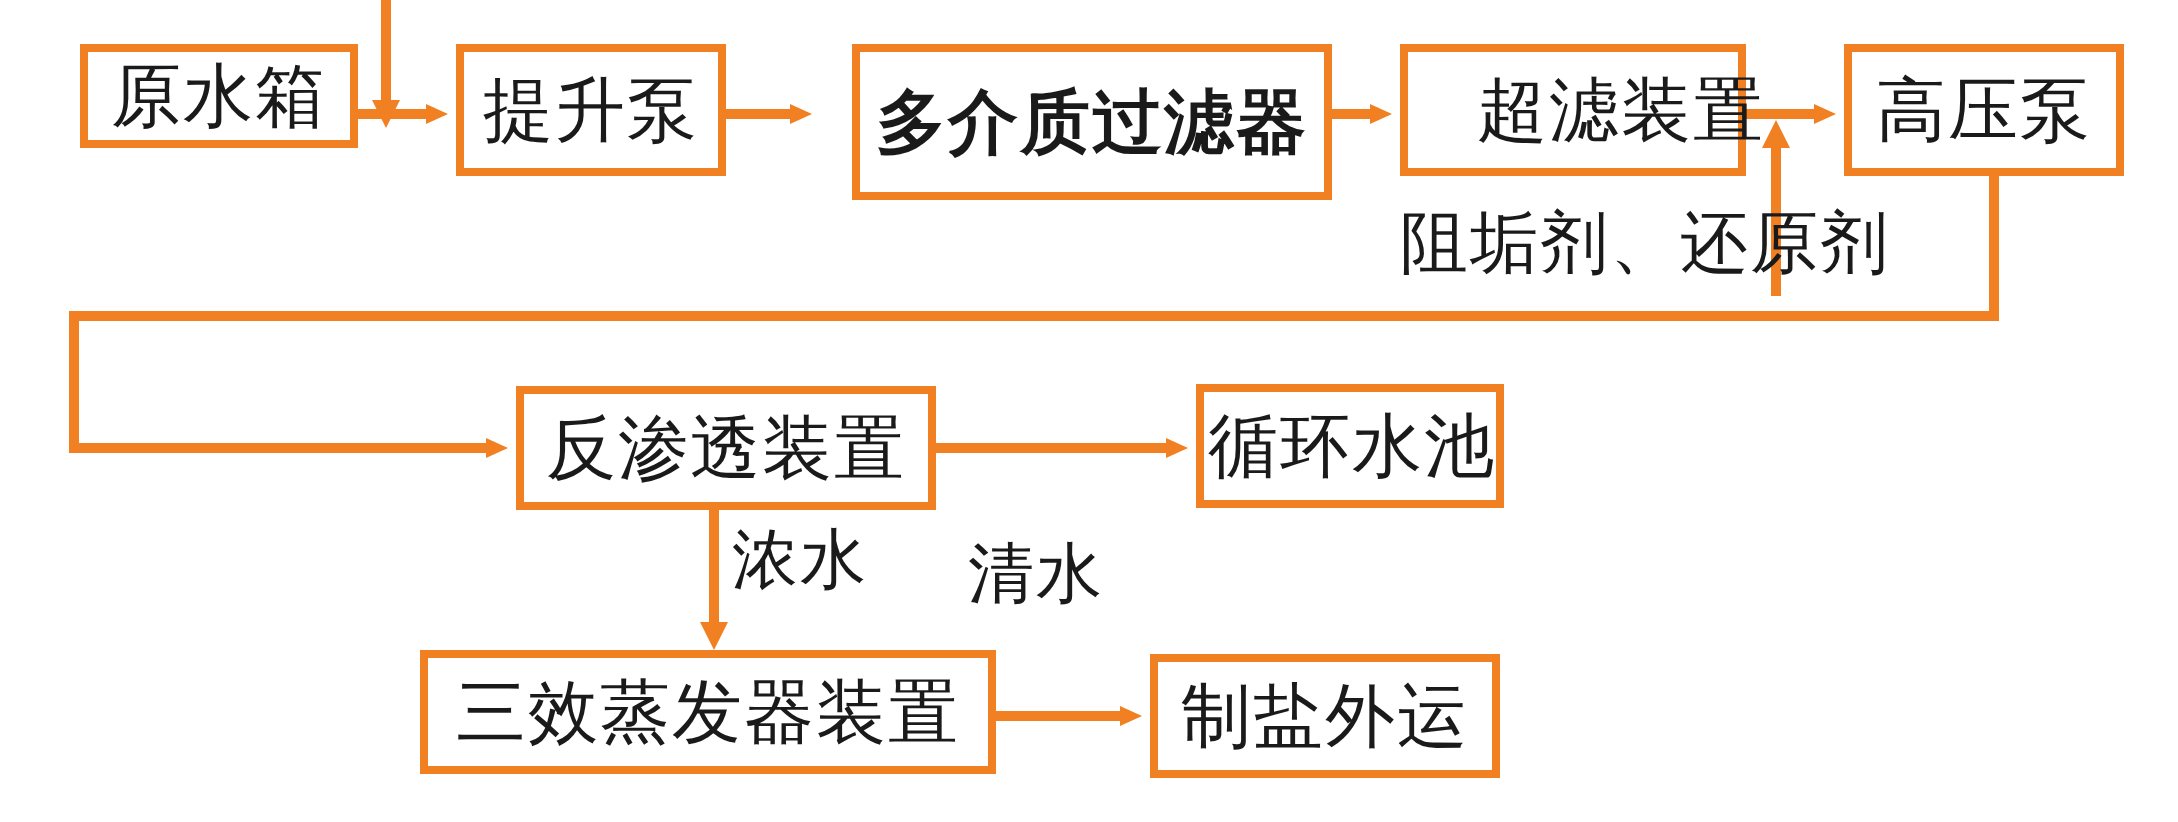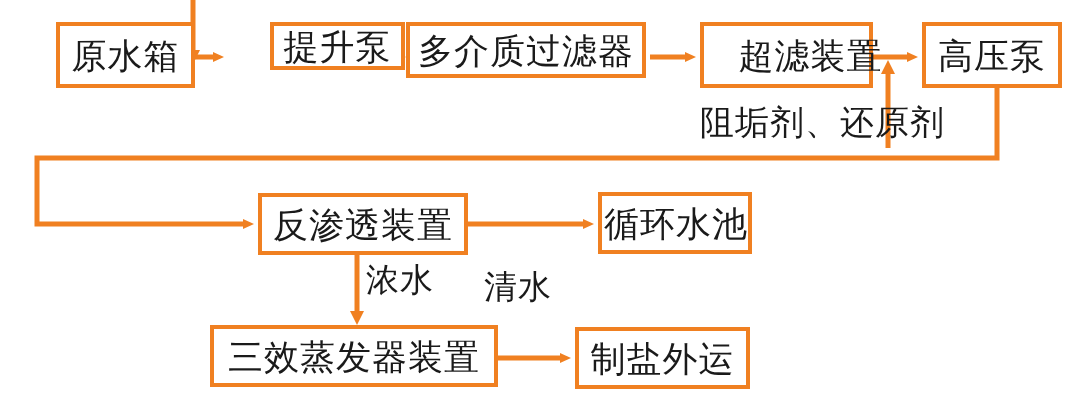--- a/index.html
+++ b/index.html
@@ -118,29 +118,29 @@
     <g>
       <line x1="357" y1="255" x2="357" y2="311" stroke="#F08021" stroke-width="5"></line>
       <path d="M350,311 L364,311 L357,325 Z" fill="#F08021"></path>
     </g>
 
     <g>
       <line x1="498" y1="358" x2="561" y2="358" stroke="#F08021" stroke-width="5" marker-end="url(#arrowRight)"></line>
     </g>
   </svg>
 
-  <div class="node-box" style="left:56px; top:22px; width:139px; height:66px;align-items:center;">
+  <div class="node-box" style="left:40px; top:22px; width:139px; height:52px;align-items:center;">
     <span class="node-label">原水箱</span>
   </div>
 
-  <div class="node-box" style="left:228px; top:22px; width:135px; height:48px;margin-left:42px;">
+  <div class="node-box" style="left:228px; top:22px; width:135px; height:66px;">
     <span class="node-label">提升泵</span>
   </div>
 
-  <div class="node-box" style="left:406px; top:22px; width:240px; height:56px;">
+  <div class="node-box" style="left:426px; top:22px; width:240px; height:78px;font-weight:bold;">
     <span class="node-label">多介质过滤器</span>
   </div>
 
   <div class="node-box" style="left:700px; top:22px; width:173px; height:66px;padding-left:48px;">
     <span class="node-label">超滤装置</span>
   </div>
 
   <div class="node-box" style="left:258px; top:193px; width:210px; height:62px;">
     <span class="node-label">反渗透装置</span>
   </div>

